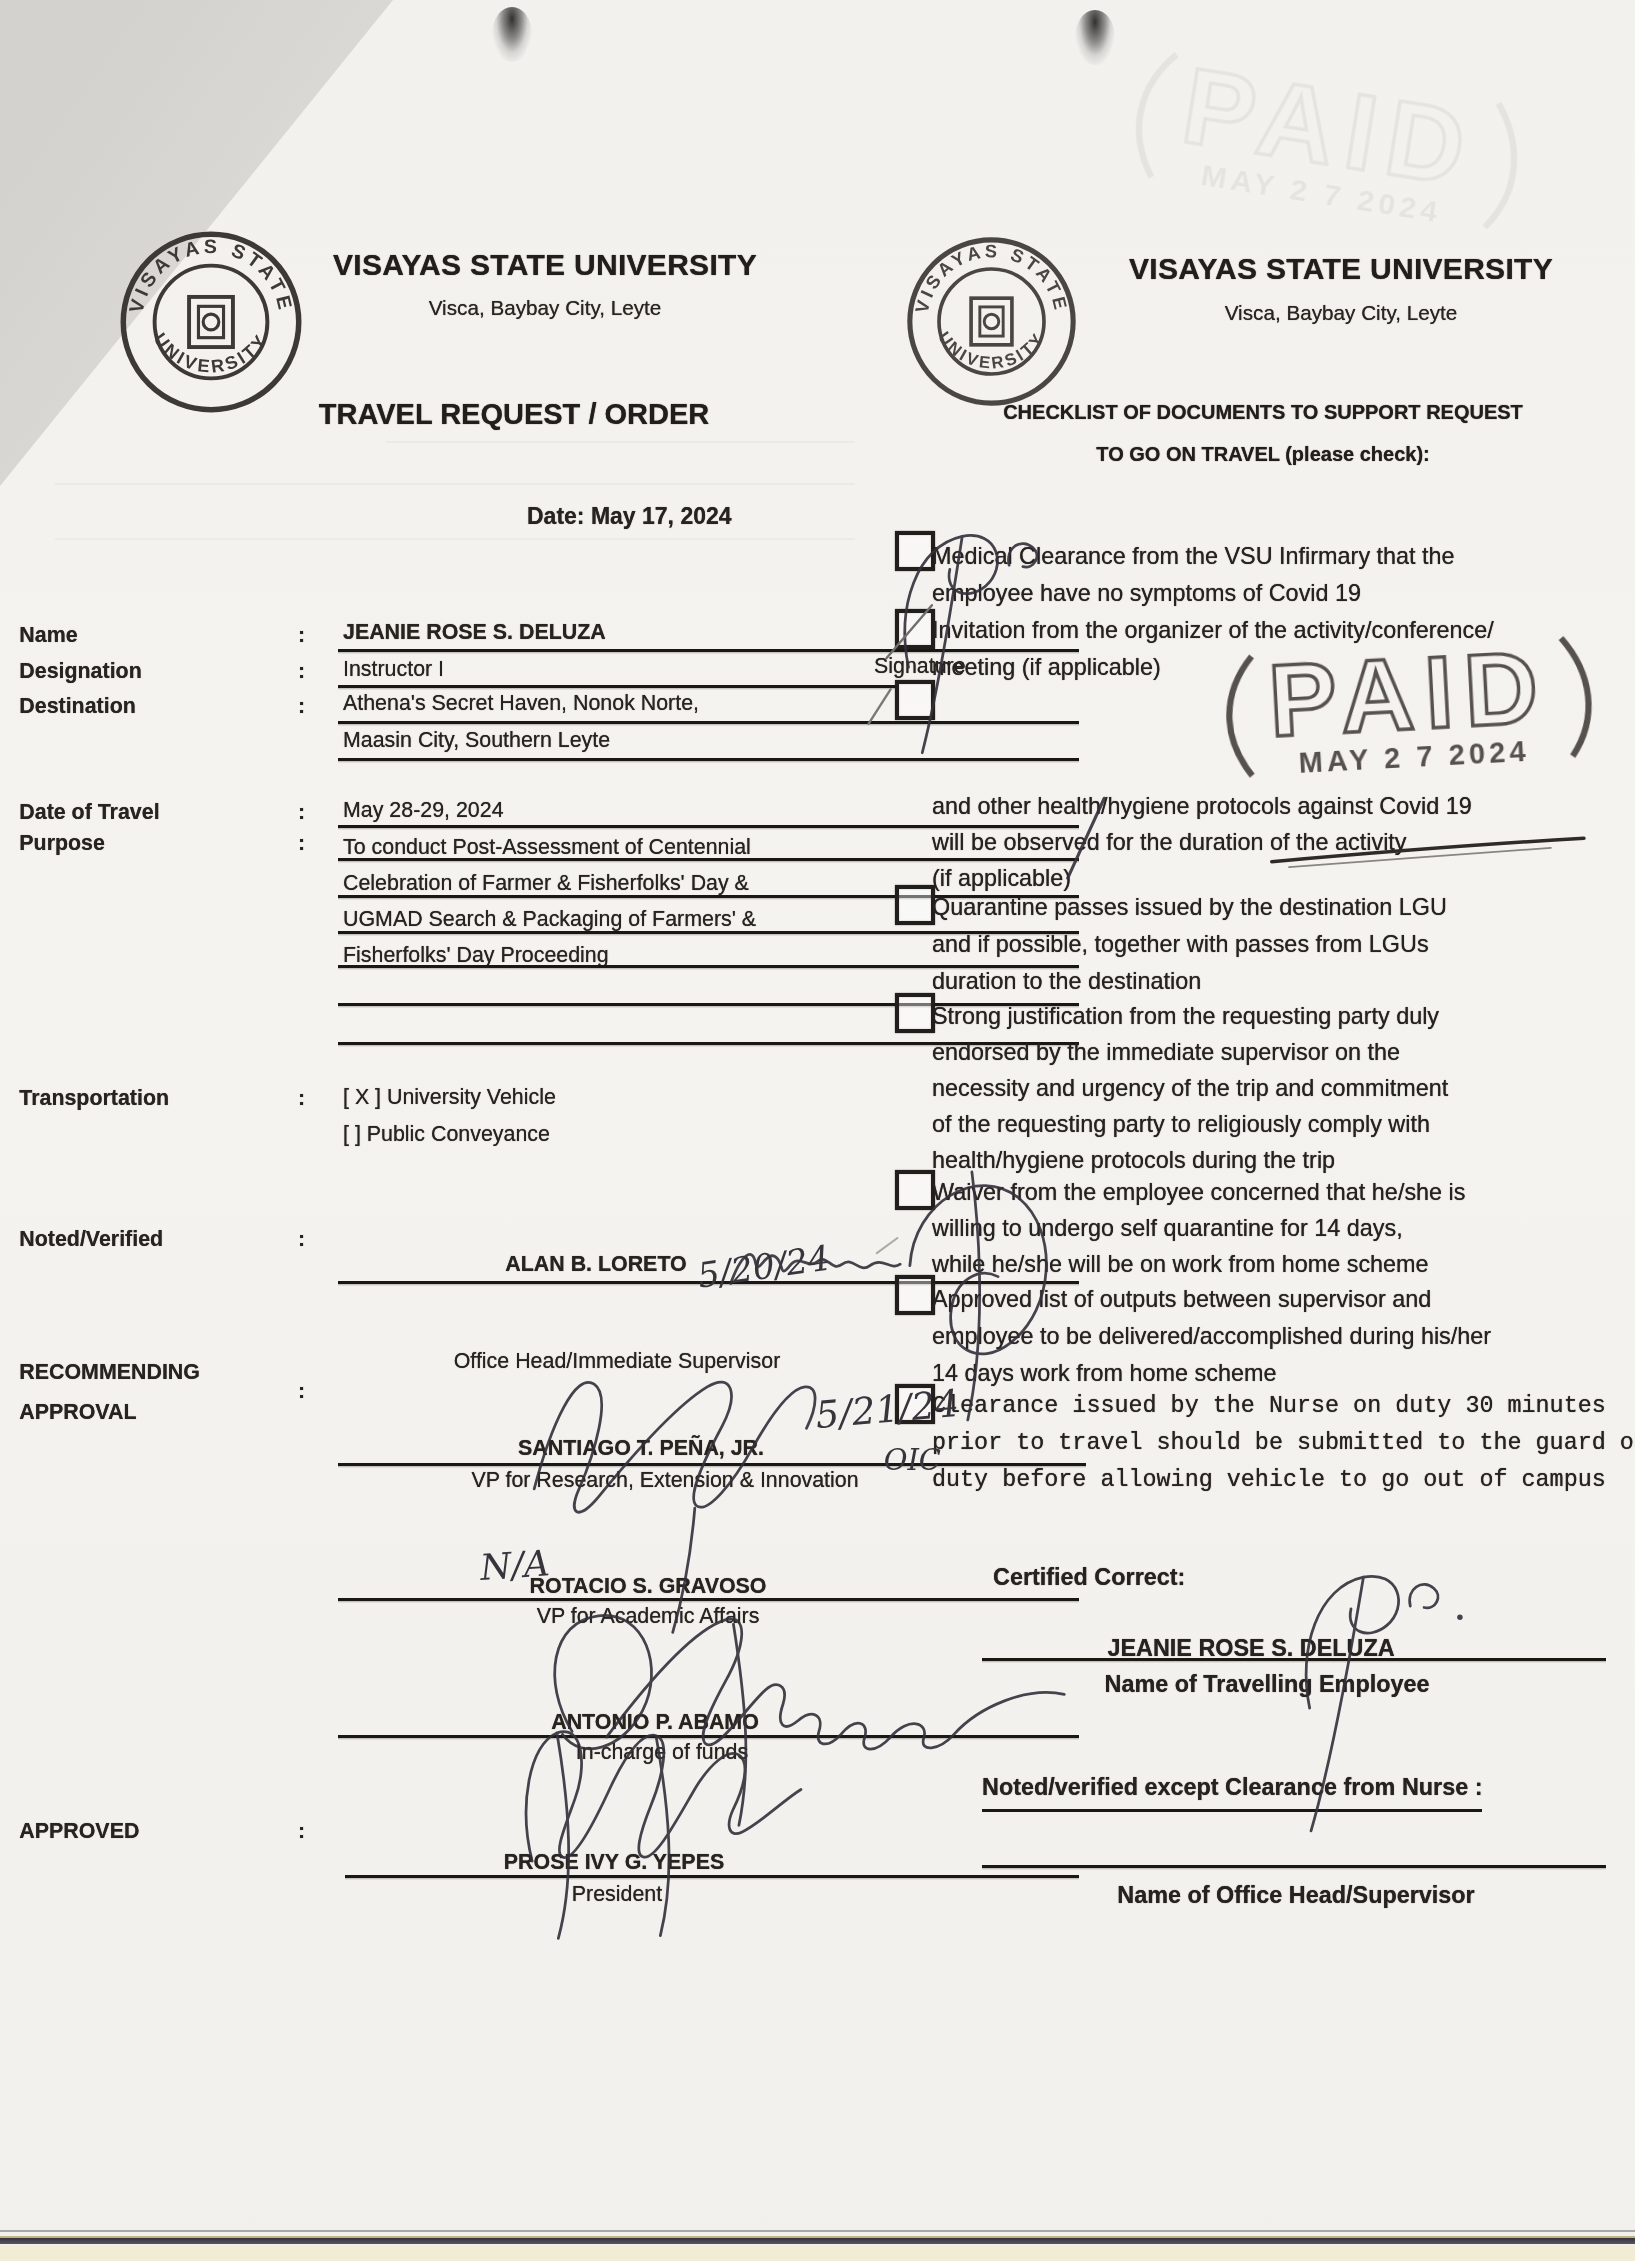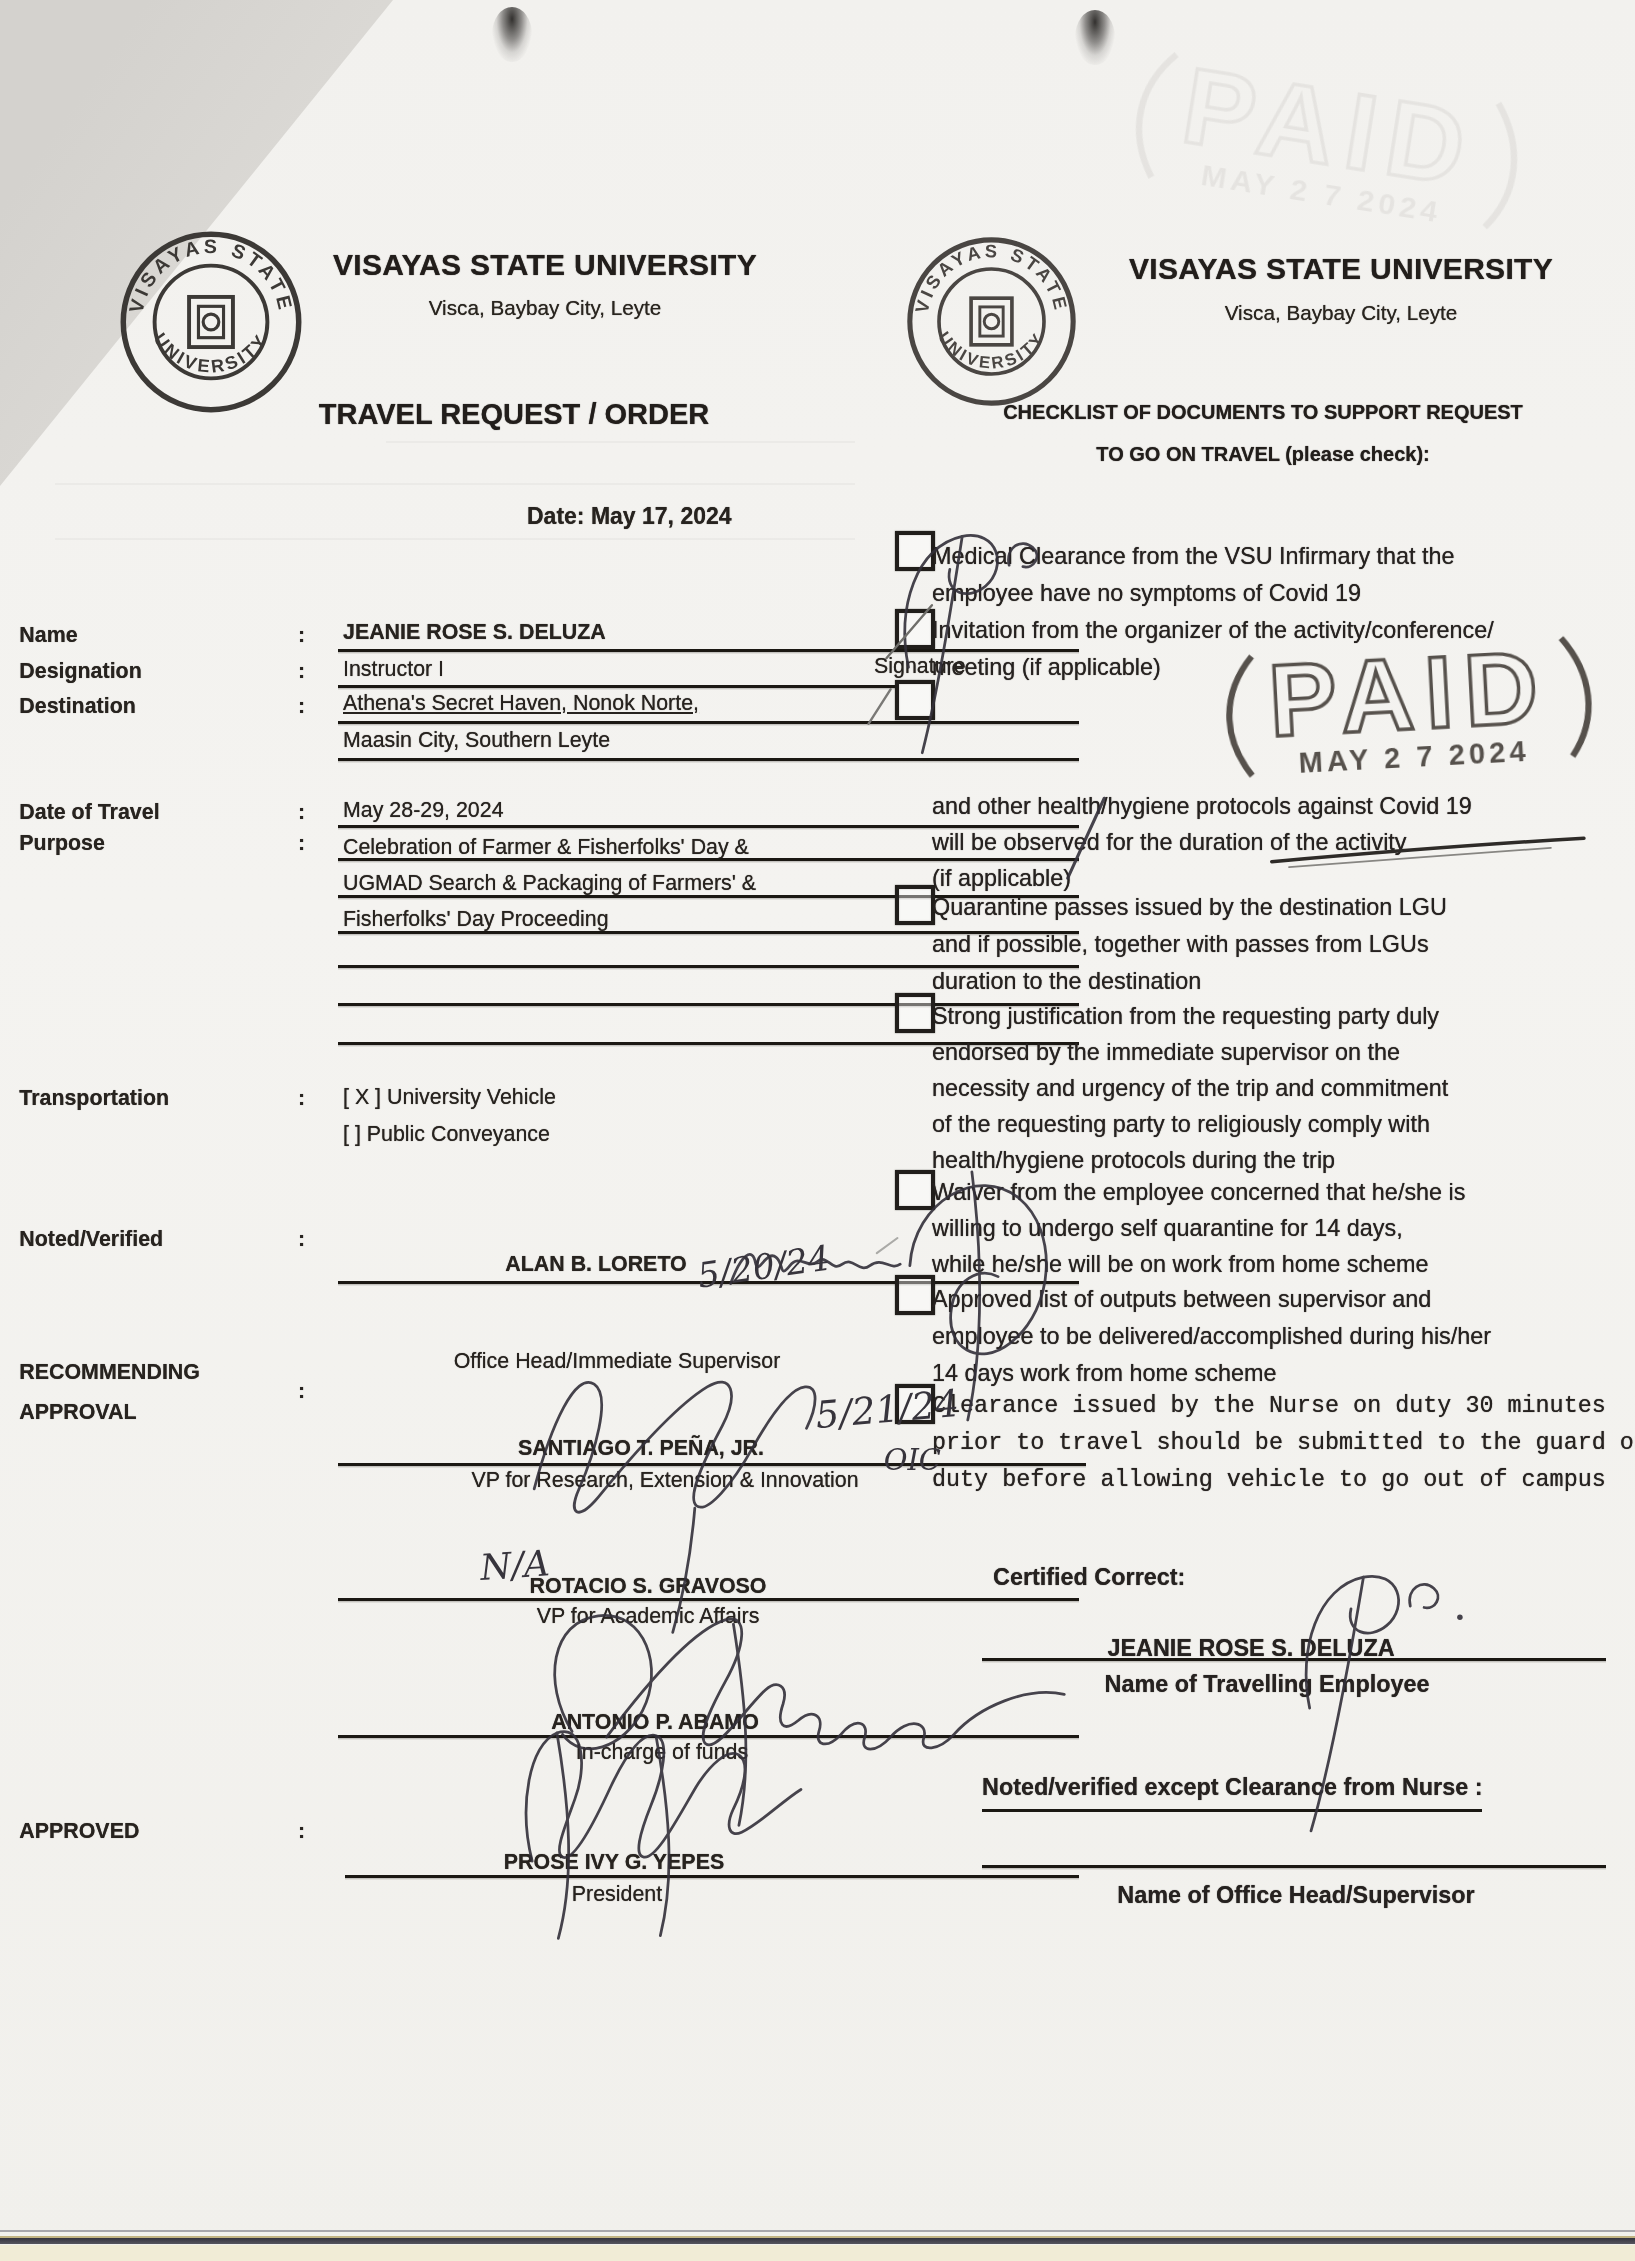--- a/index.html
+++ b/index.html
@@ -95,33 +95,34 @@
   <div class="rule" style="left:338px;top:649px;width:741px;"></div>
   <div class="abs val" style="left:874px;top:654px;">Signature</div>
 
   <div class="abs lbl" style="left:19.3px;top:659px;">Designation</div>
   <div class="abs lbl" style="left:298px;top:659px;">:</div>
   <div class="abs val" style="left:343px;top:657px;">Instructor I</div>
   <div class="rule" style="left:338px;top:685px;width:560px;"></div>
 
   <div class="abs lbl" style="left:19.3px;top:694px;">Destination</div>
   <div class="abs lbl" style="left:298px;top:694px;">:</div>
-  <div class="abs val" style="left:343px;top:691px;text-decoration:underline;">Athena's Secret Haven, Nonok Norte,</div>
+  <div class="abs val" style="left:343px;top:691px;">Athena's Secret Haven, Nonok Norte,</div>
   <div class="rule" style="left:338px;top:721px;width:741px;"></div>
   <div class="abs val" style="left:343px;top:728px;">Maasin City, Southern Leyte</div>
   <div class="rule" style="left:338px;top:758px;width:741px;"></div>
 
   <div class="abs lbl" style="left:19.3px;top:800px;">Date of Travel</div>
   <div class="abs lbl" style="left:298px;top:800px;">:</div>
   <div class="abs val" style="left:343px;top:798px;">May 28-29, 2024</div>
   <div class="rule" style="left:338px;top:825px;width:741px;"></div>
 
   <div class="abs lbl" style="left:19.3px;top:831px;">Purpose</div>
   <div class="abs lbl" style="left:298px;top:831px;">:</div>
   <div class="abs" style="left:343px;top:829px;">
+    <div class="val" style="line-height:36px;">To conduct Post-Assessment of Centennial</div>
     <div class="val" style="line-height:36px;">Celebration of Farmer &amp; Fisherfolks' Day &amp;</div>
     <div class="val" style="line-height:36px;">UGMAD Search &amp; Packaging of Farmers' &amp;</div>
     <div class="val" style="line-height:36px;">Fisherfolks' Day Proceeding</div>
   </div>
   <div class="rule" style="left:338px;top:858px;width:741px;"></div>
   <div class="rule" style="left:338px;top:895px;width:741px;"></div>
   <div class="rule" style="left:338px;top:931px;width:741px;"></div>
   <div class="rule" style="left:338px;top:965px;width:741px;"></div>
   <div class="rule" style="left:338px;top:1003px;width:741px;"></div>
   <div class="rule" style="left:338px;top:1042px;width:741px;"></div>

